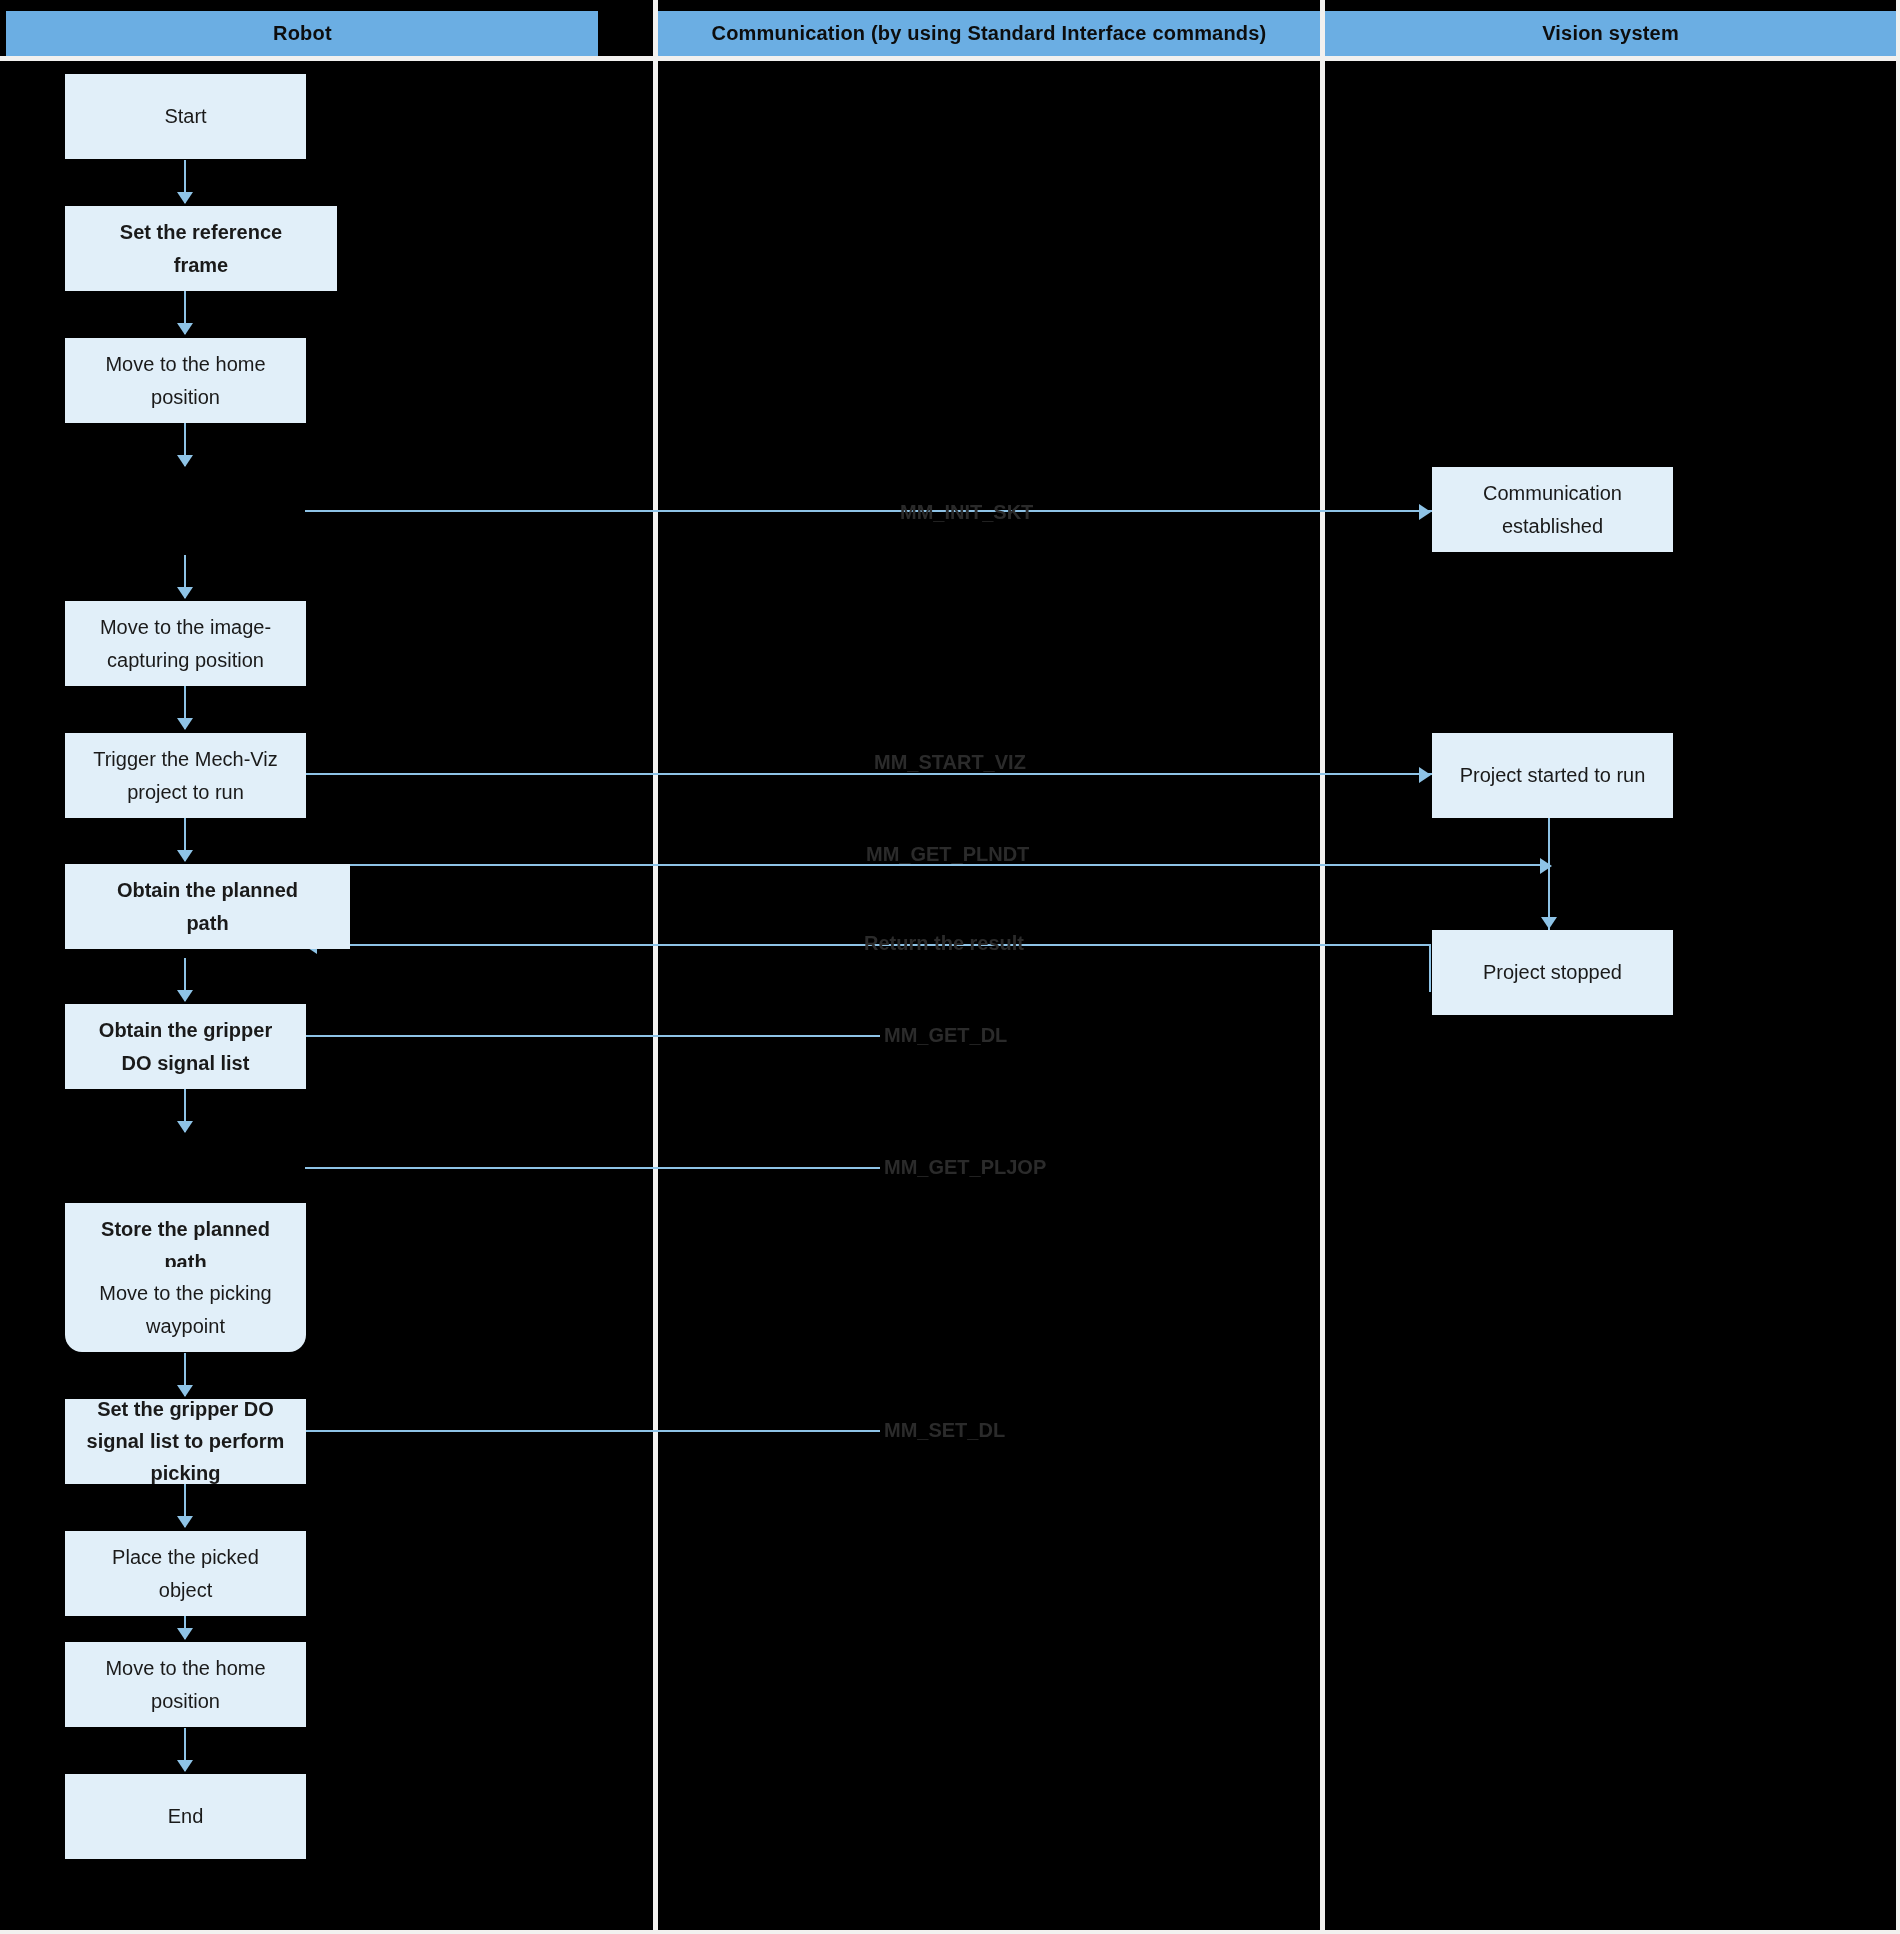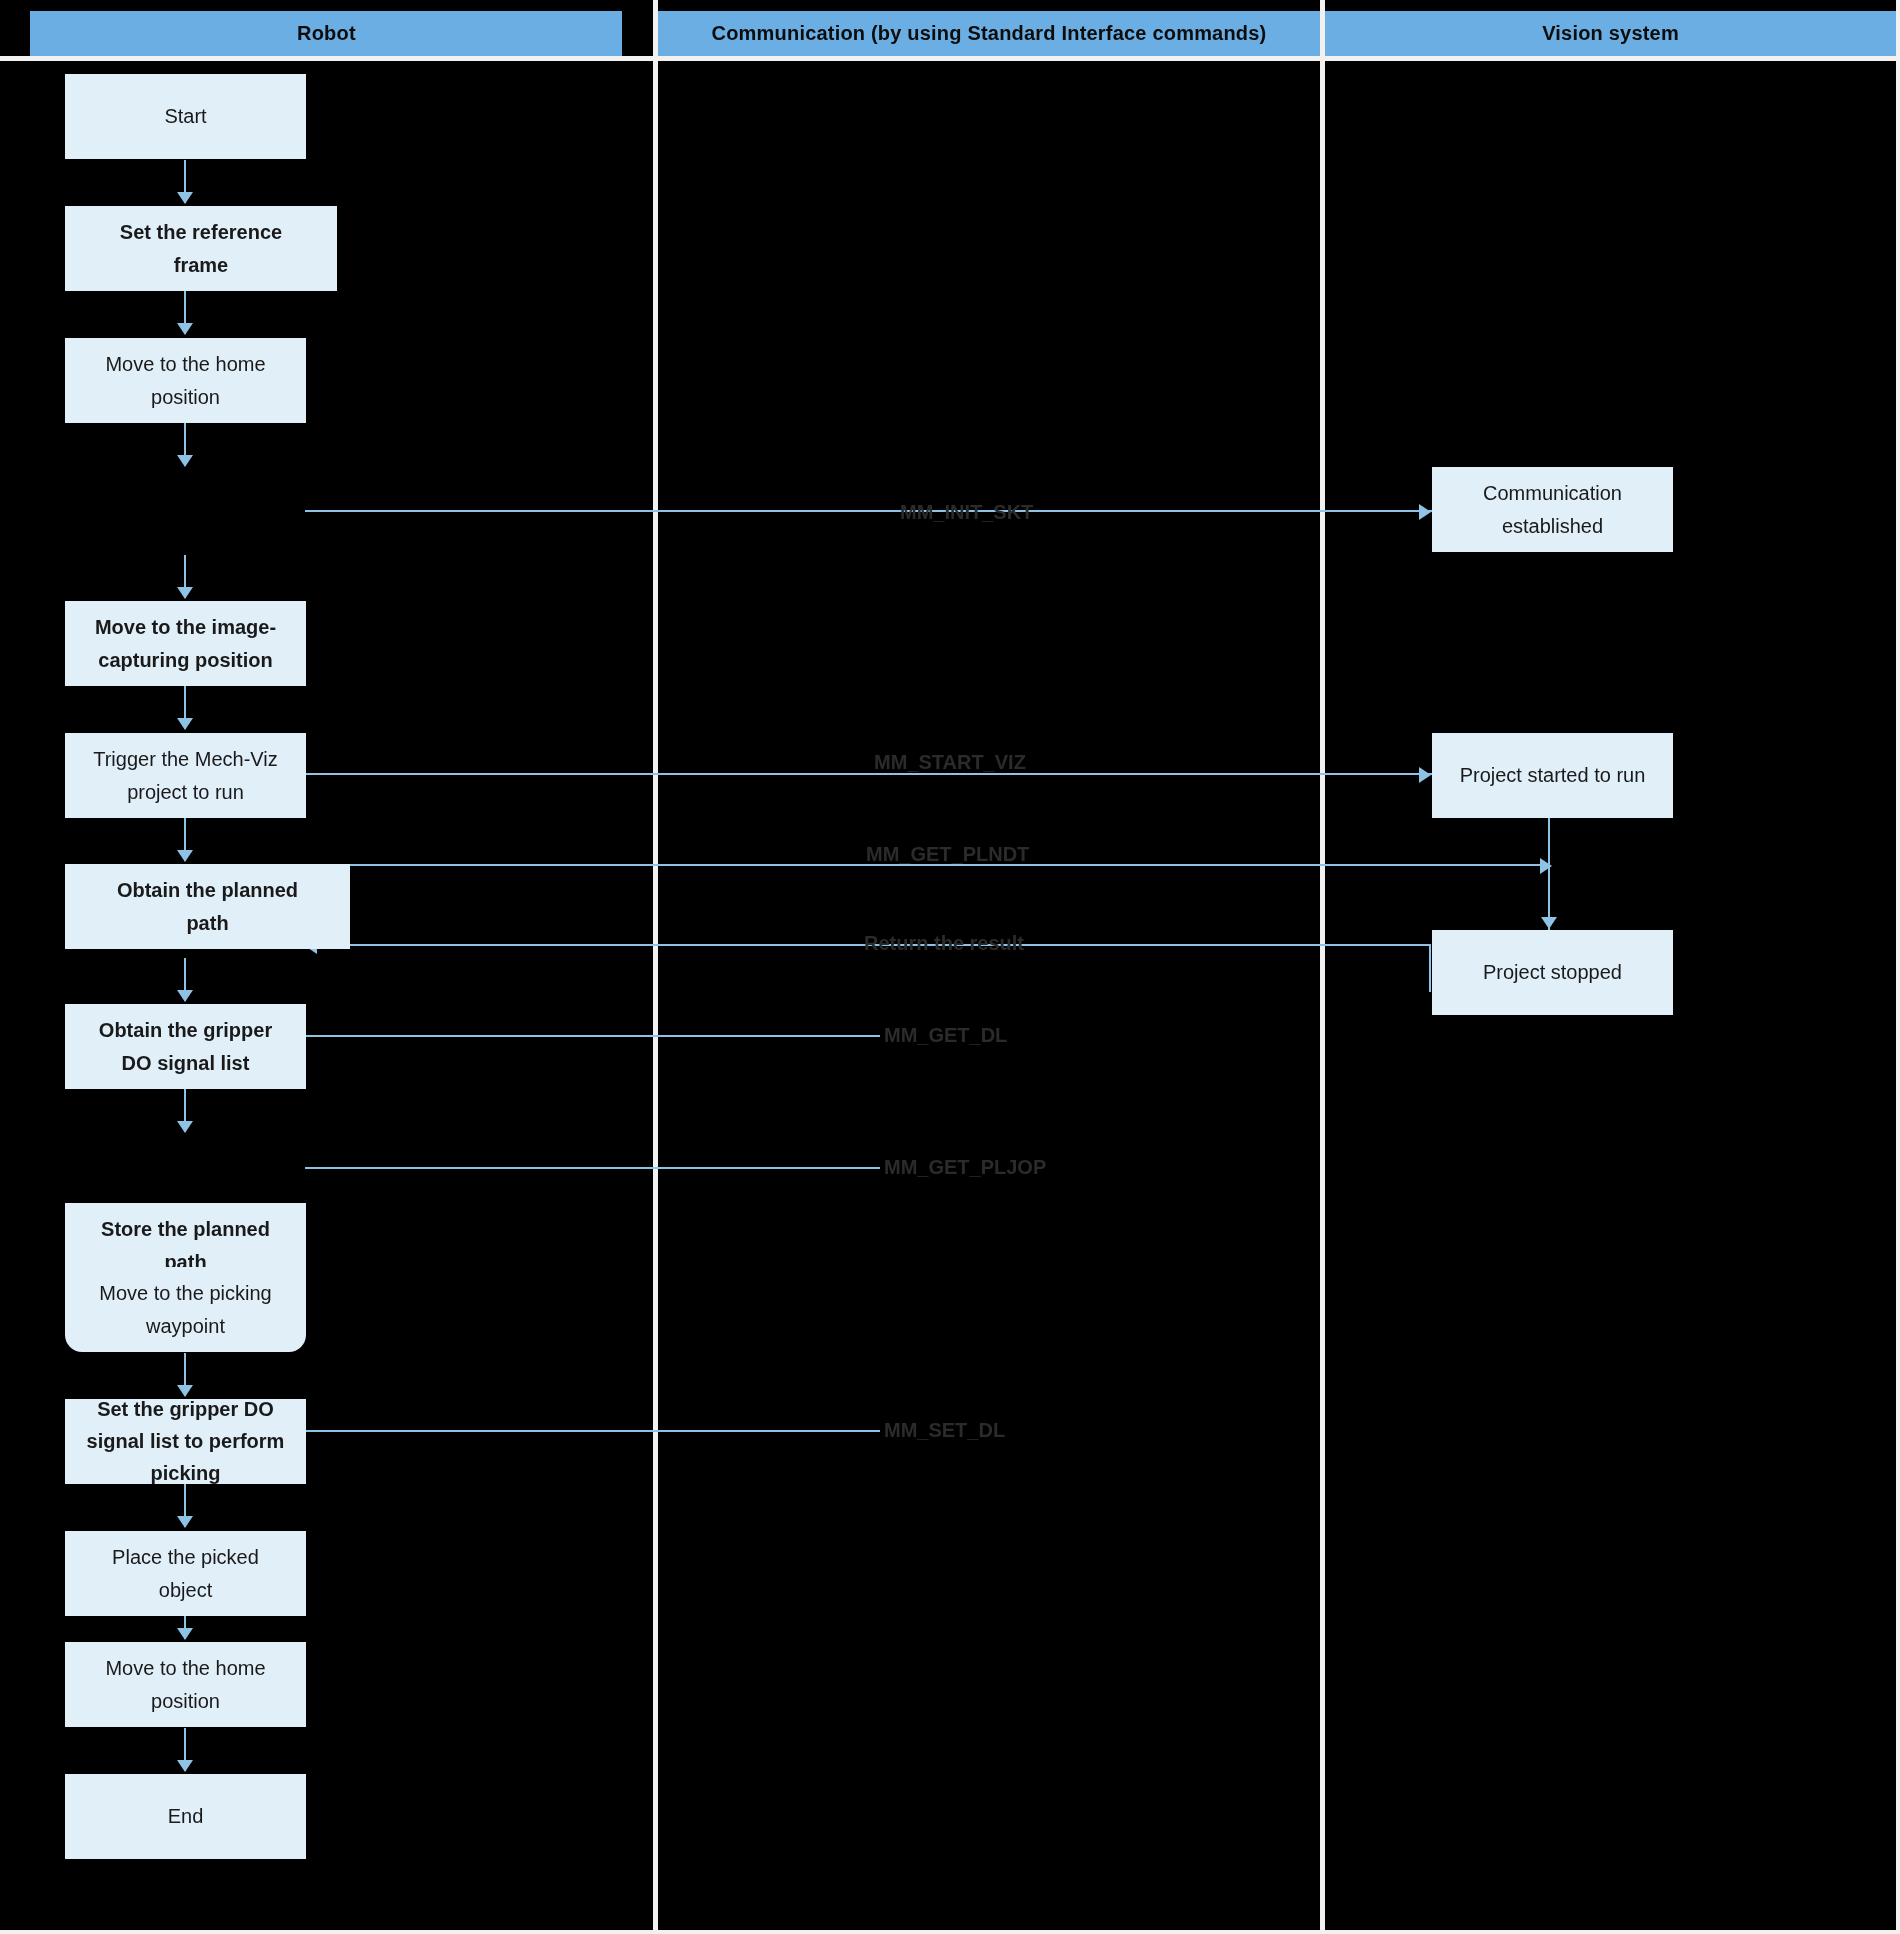--- a/index.html
+++ b/index.html
@@ -140,21 +140,21 @@
     font-weight: bold;
     white-space: nowrap;
     background: transparent;
   }
 </style>
 </head>
 <body>
 
 <div id="canvas">
 
-  <div class="lane-header" style="left:6.4px; width:592px;margin-left:24px;">
+  <div class="lane-header" style="left:6.4px; width:592px;">
     <span>Robot</span>
   </div>
   <div class="lane-header" style="left:658px; width:662px;">
     <span>Communication (by using Standard Interface commands)</span>
   </div>
   <div class="lane-header" style="left:1325px; width:571px;">
     <span>Vision system</span>
   </div>
 
   <div class="header-underline"></div>
@@ -237,21 +237,21 @@
     <span class="txt">Start</span>
   </div>
   <div class="node" style="left:65px; top:206px; width:272px; height:85px;font-weight:bold;">
     <span class="txt">Set the reference
 frame</span>
   </div>
   <div class="node" style="left:65px; top:338px; width:241px; height:85px;">
     <span class="txt">Move to the home
 position</span>
   </div>
-  <div class="node" style="left:65px; top:601px; width:241px; height:85px;font-weight:bold;">
+  <div class="node" style="left:65px; top:601px; width:241px; height:85px;">
     <span class="txt">Move to the image-
 capturing position</span>
   </div>
   <div class="node" style="left:65px; top:733px; width:241px; height:85px;">
     <span class="txt">Trigger the Mech-Viz
 project to run</span>
   </div>
   <div class="node bold" style="left:65px; top:864px; width:285px; height:85px;">
     <span class="txt">Obtain the planned
 path</span>

